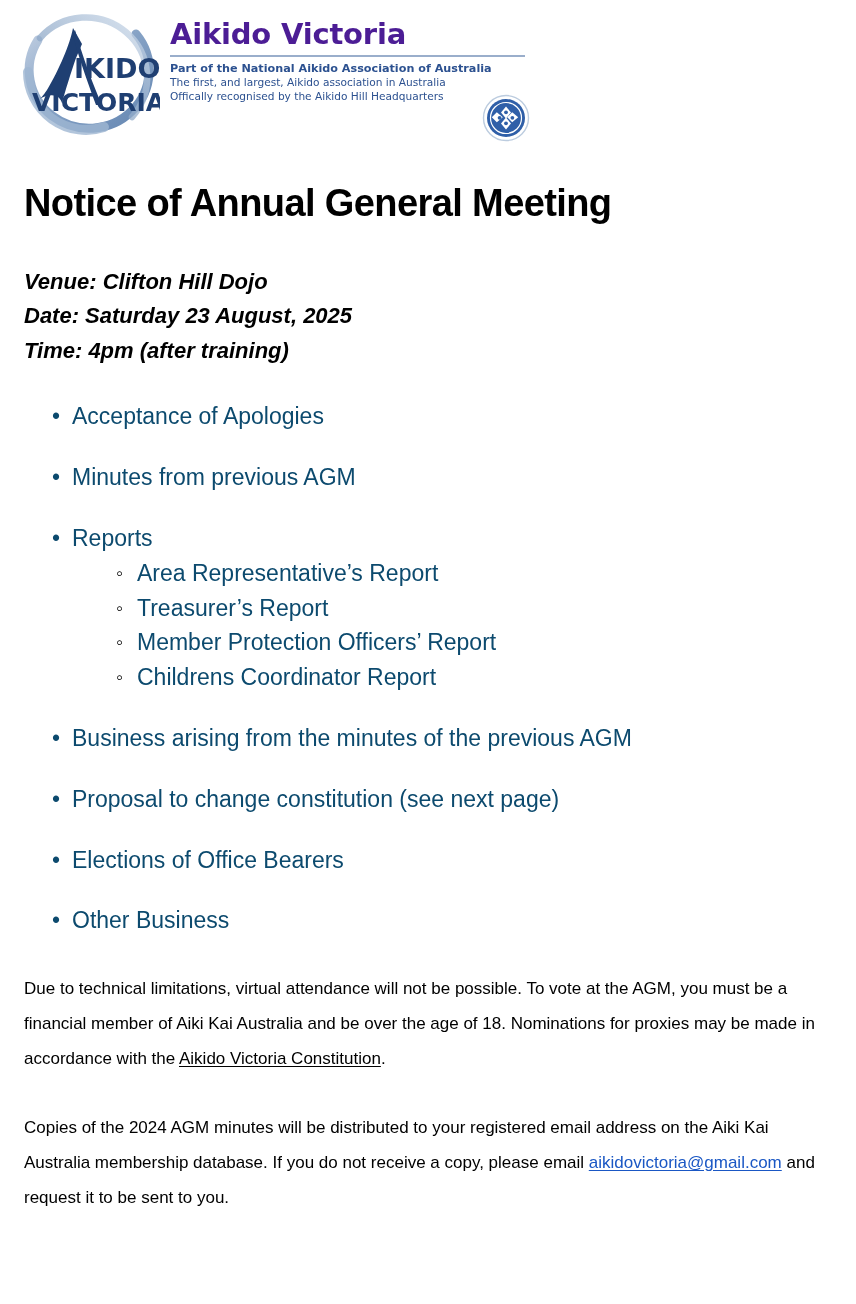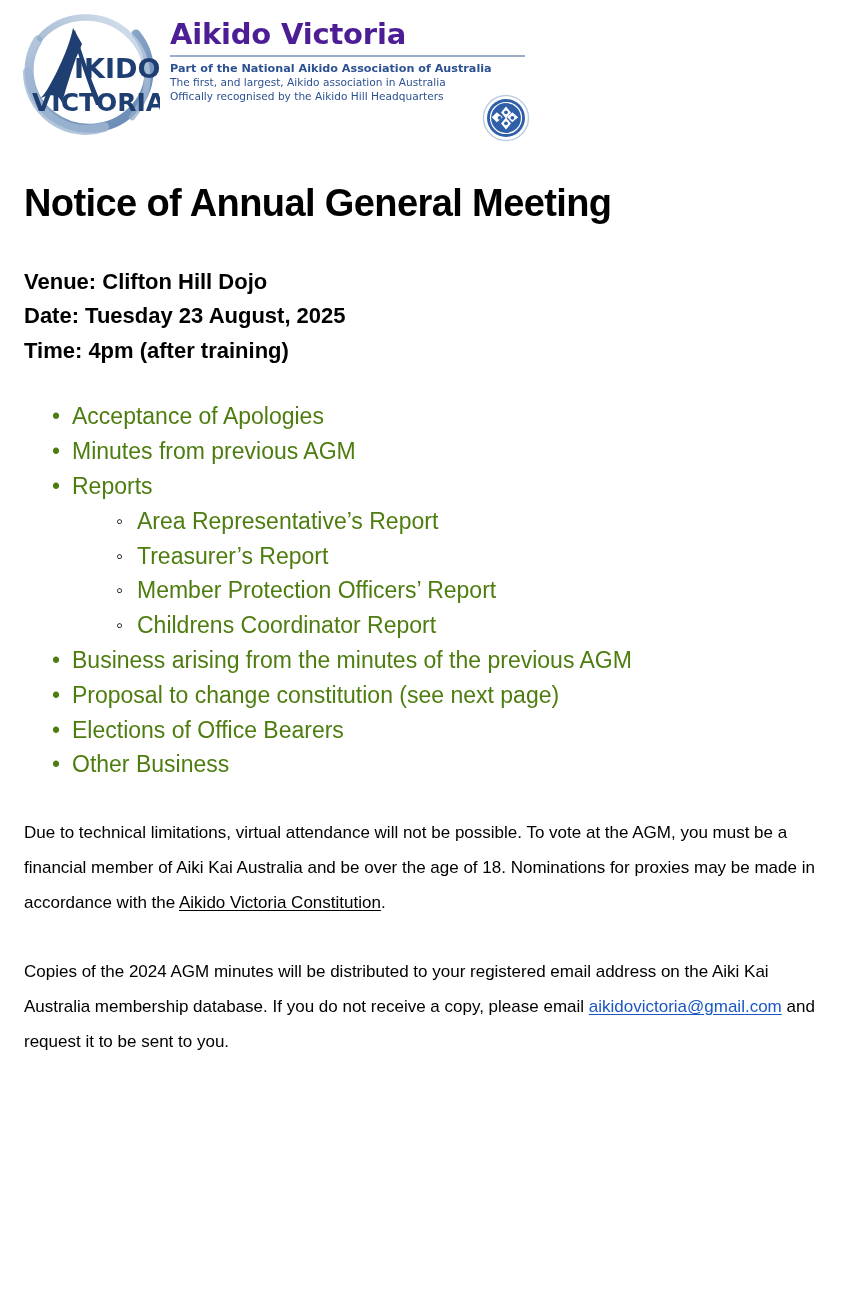--- a/index.html
+++ b/index.html
@@ -112,34 +112,36 @@
     line-height: 1.05;
     color: #000;
   }
 
   #meeting-details {
     margin: 41px 0 0 0;
     font-size: 22px;
     font-weight: 700;
     line-height: 34.5px;
     color: #000;
+    font-style: italic;
   }
   #meeting-details div { white-space: nowrap; }
 
   #agenda {
     margin: 31px 0 0 0;
     padding: 0 0 0 28px;
     list-style: none;
   }
   #agenda > li {
     position: relative;
     font-size: 23px;
     line-height: 34.8px;
     padding-left: 20px;
-    color: #4d7c0f;
+    color: #0c4a6e;
+    margin-top: 26px;
   }
   #agenda > li > .lbl::before {
     content: "\2022";
     position: absolute;
     left: 0;
     font-size: 23px;
     line-height: 34.8px;
   }
   #agenda .sublist {
     list-style: none;
@@ -240,21 +242,21 @@
     </svg>
   </div>
 </div>
 
 <div id="doc-body">
 
   <h1 id="page-title">Notice of Annual General Meeting</h1>
 
   <div id="meeting-details">
     <div>Venue: Clifton Hill Dojo</div>
-    <div>Date: Tuesday 23 August, 2025</div>
+    <div>Date: Saturday 23 August, 2025</div>
     <div>Time: 4pm (after training)</div>
   </div>
 
   <ul id="agenda">
       <li><span class="lbl">Acceptance of Apologies</span></li>
       <li><span class="lbl">Minutes from previous AGM</span></li>
       <li><span class="lbl">Reports</span><ul class="sublist">
           <li>Area Representative’s Report</li>
           <li>Treasurer’s Report</li>
           <li>Member Protection Officers’ Report</li>

